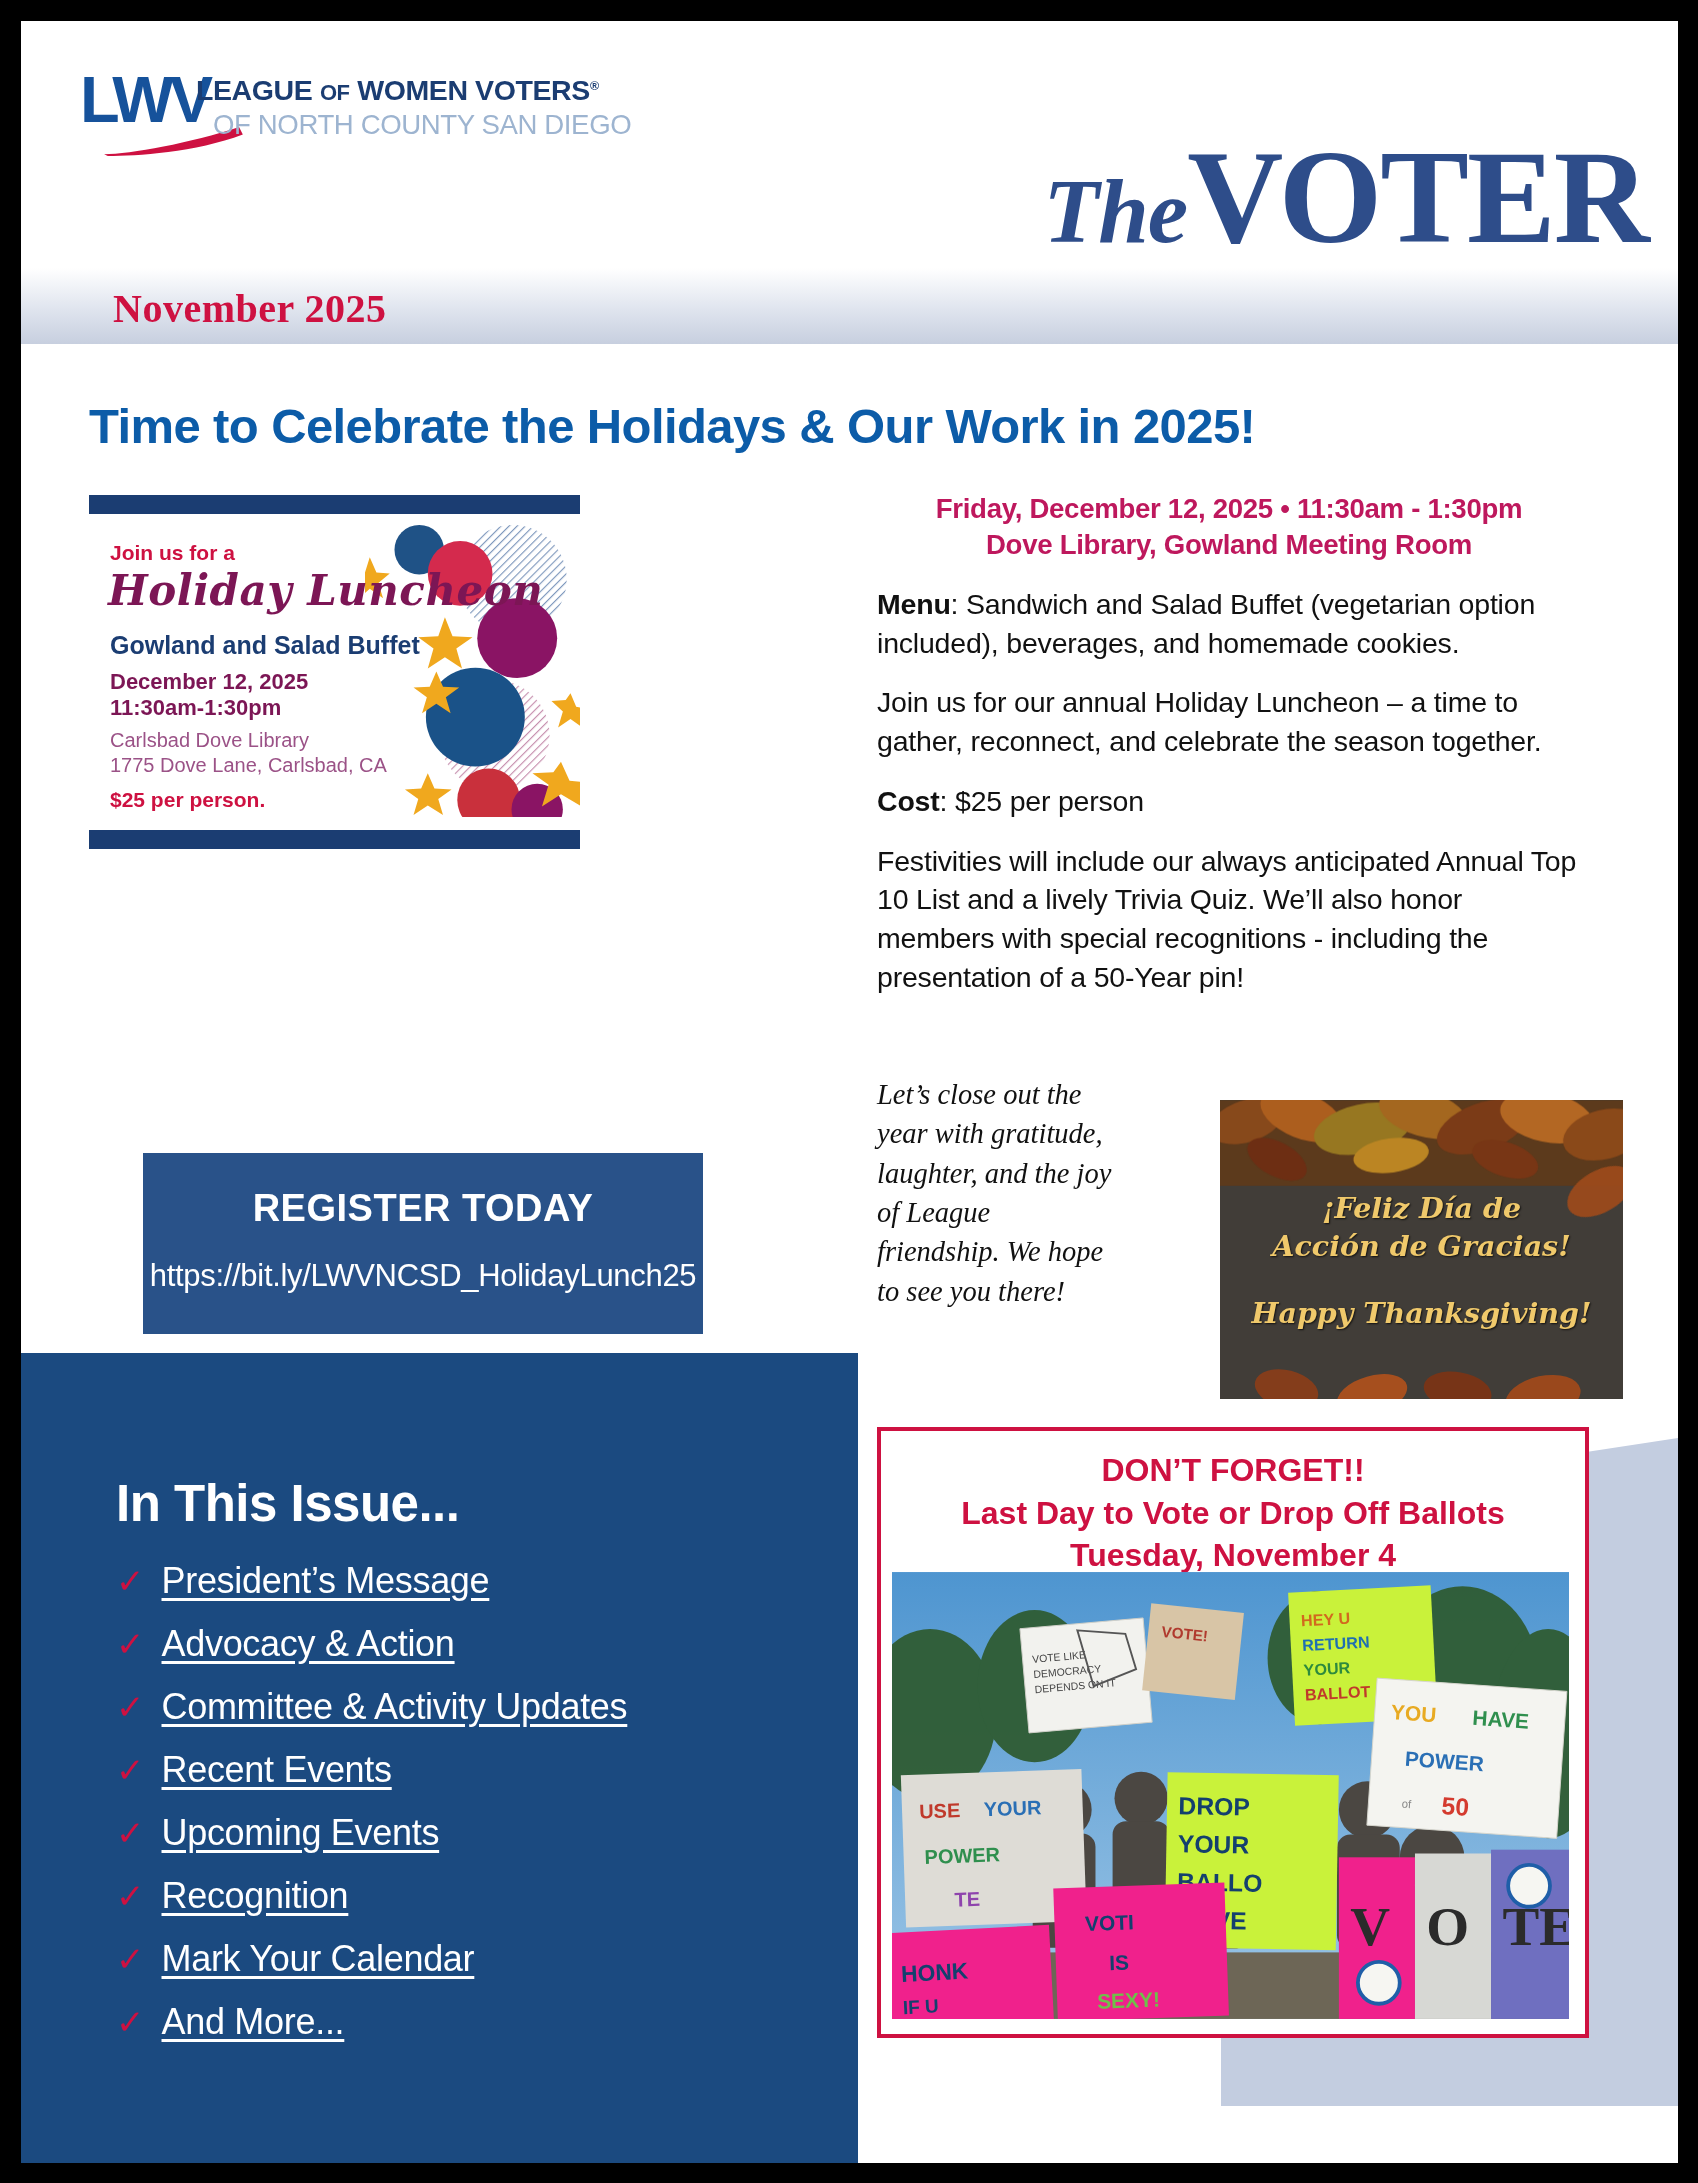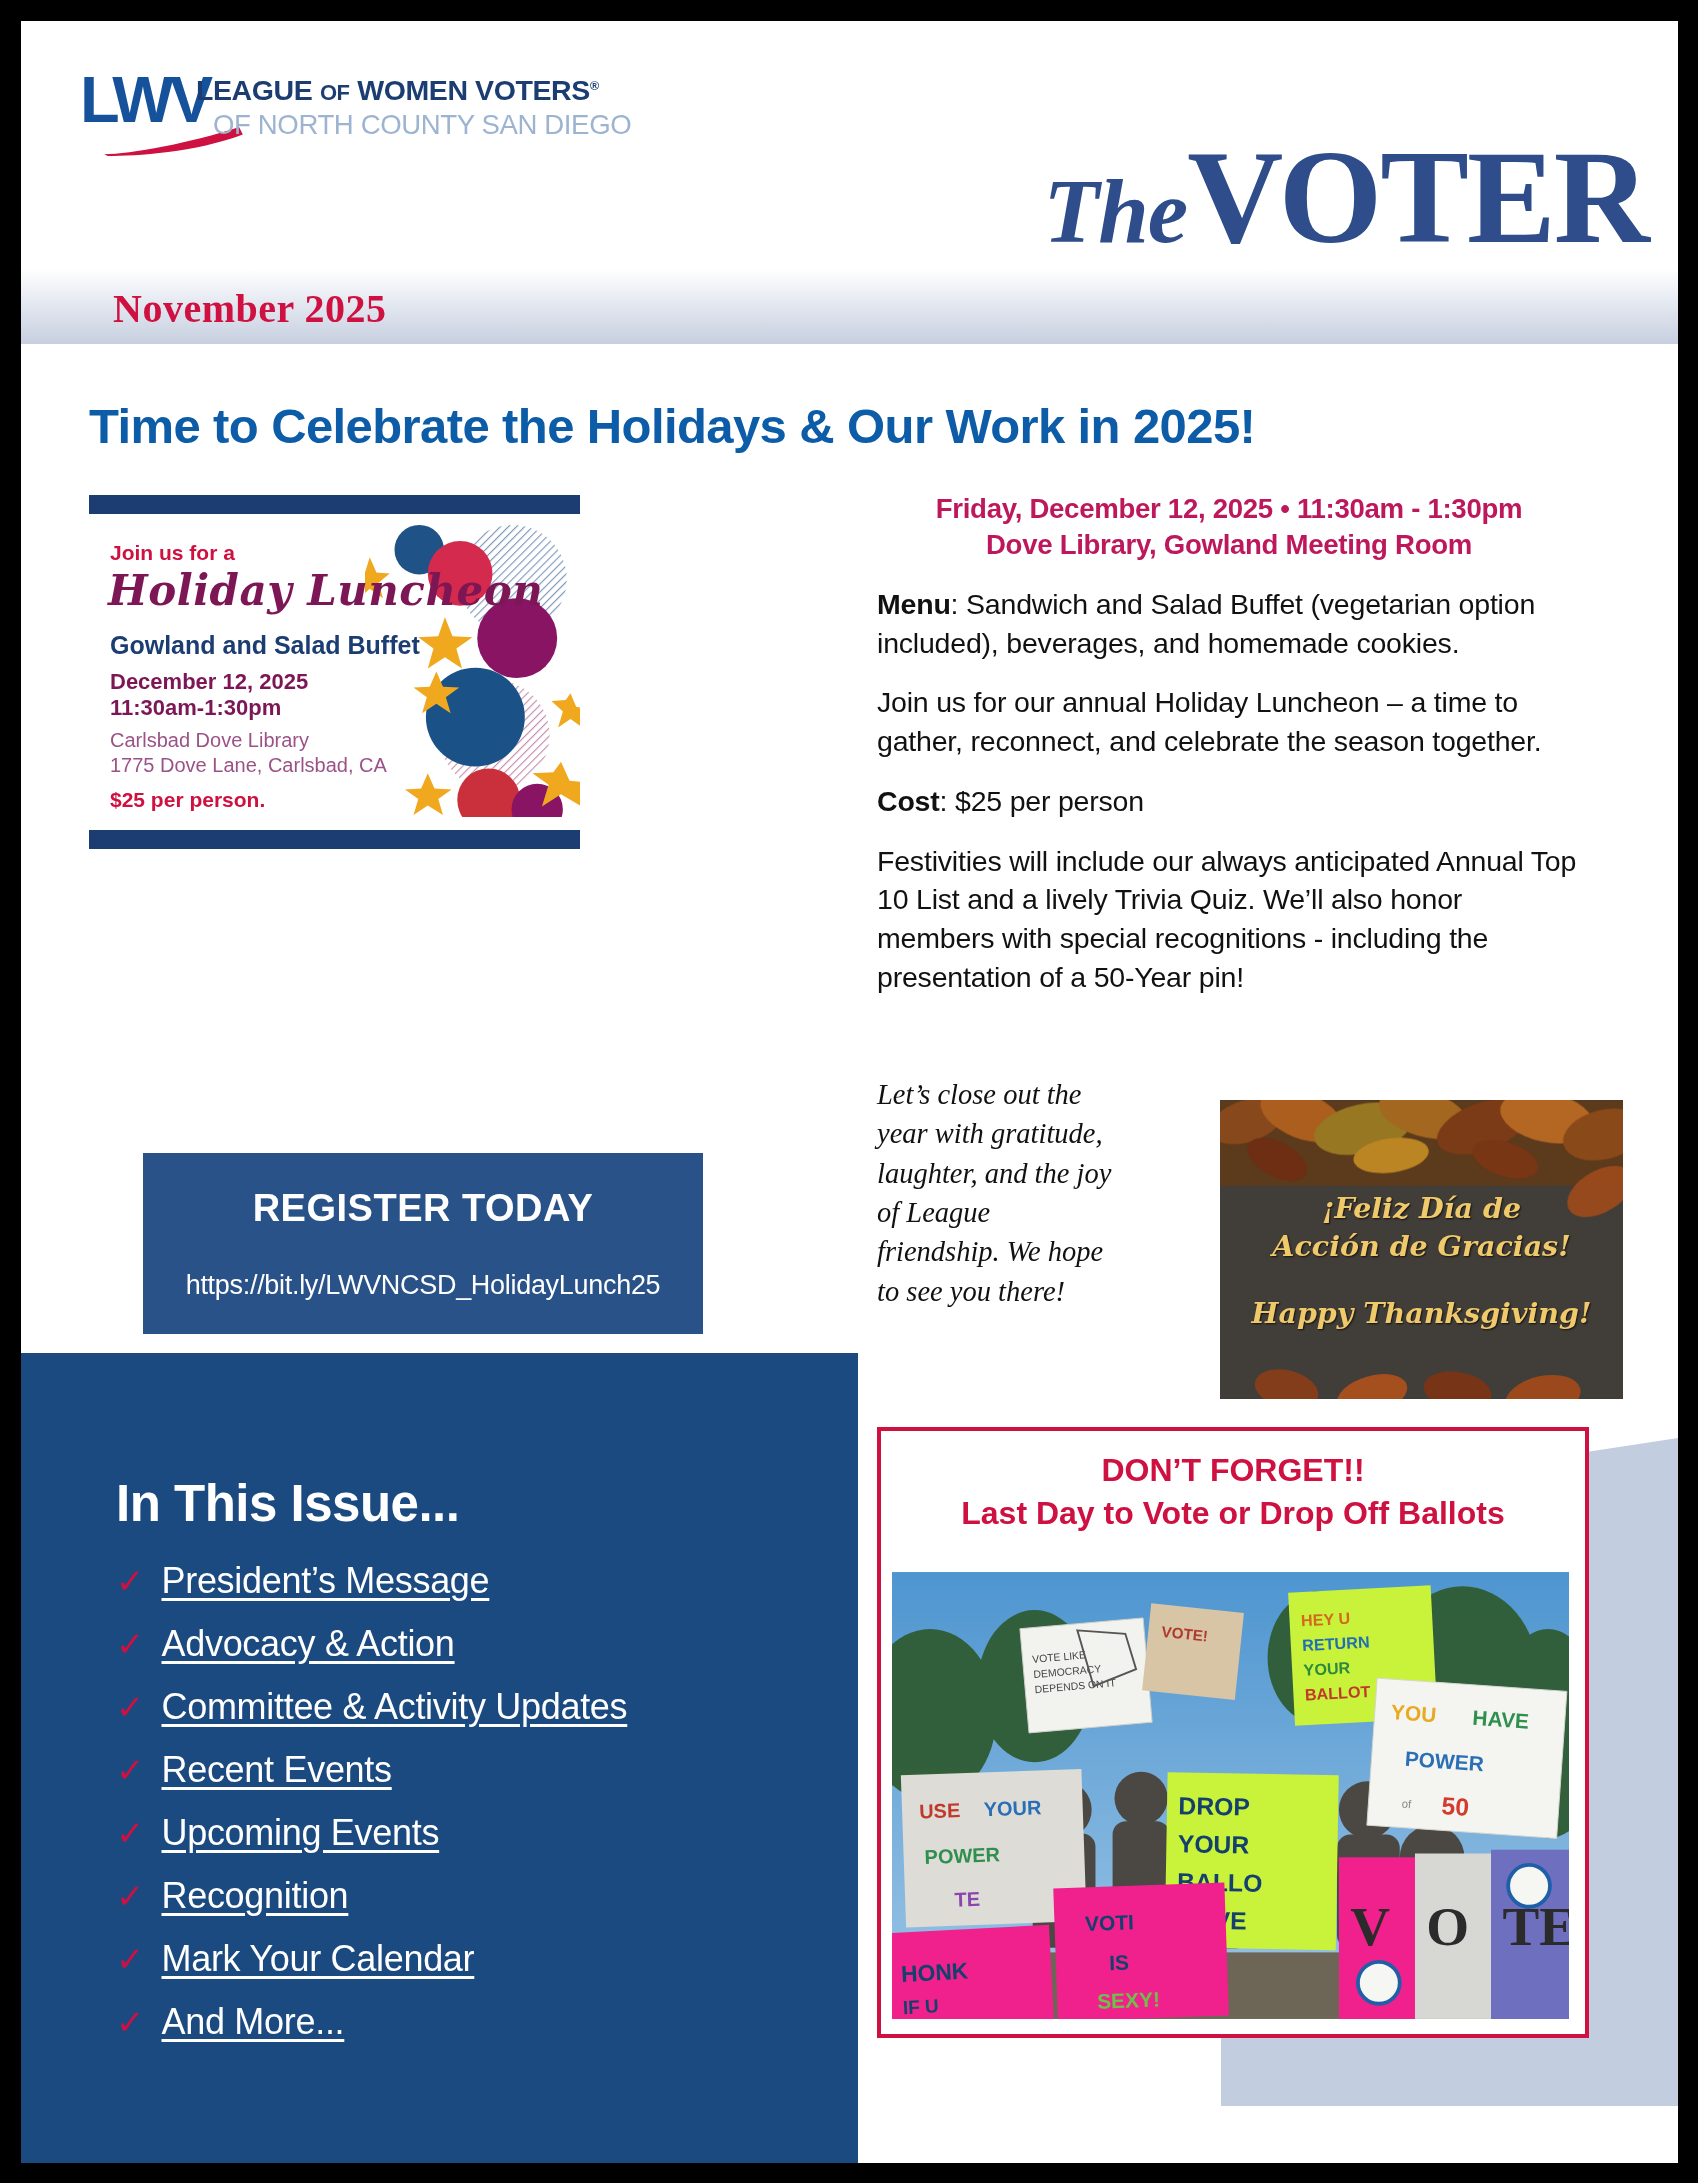--- a/index.html
+++ b/index.html
@@ -97,22 +97,22 @@
   
   .register{
     position:absolute;left:122px;top:1132px;width:560px;height:181px;
     background:#295289;
   }
   .reg-title{
     position:absolute;left:0;right:0;top:34px;text-align:center;
     color:#fff;font-size:38px;font-weight:bold;letter-spacing:0.5px;
   }
   .reg-url{
-    position:absolute;left:0;right:0;top:117px;text-align:center;
-    color:#fff;font-size:27px;letter-spacing:-0.3px;
+    position:absolute;left:0;right:0;top:105px;text-align:center;
+    color:#fff;font-size:31px;letter-spacing:-0.3px;
   }
 
   
   .navy-wedge{
     position:absolute;left:0;top:1332px;width:837px;height:810px;
     background:#1b4a80;
     clip-path:polygon(0 0, 880 525px, 880 810px, 0 810px);
   }
   .issue-block{position:absolute;left:95px;top:1453px;width:666px;}
   .issue-title{
@@ -348,20 +348,21 @@
         </svg>
         <div class="tg-txt tg-l1">¡Feliz Día de</div>
         <div class="tg-txt tg-l2">Acción de Gracias!</div>
         <div class="tg-txt tg-l3">Happy Thanksgiving!</div>
       </div>
     </div>
 
     <div class="forget z1">
       <div class="fg-t1">DON’T FORGET!!</div>
       <div class="fg-t2">Last Day to Vote or Drop Off Ballots</div>
+      <div class="fg-t3">Tuesday, November 4</div>
 
       <div class="rally">
         <svg width="677" height="447" viewBox="0 0 712 470">
           <defs>
             <linearGradient id="sky" x1="0" y1="0" x2="0" y2="1">
               <stop offset="0%" stop-color="#4e95d0"></stop>
                 <stop offset="100%" stop-color="#9dc6e6"></stop>
             </linearGradient>
           </defs>
           <rect width="712" height="470" fill="url(#sky)"></rect>

